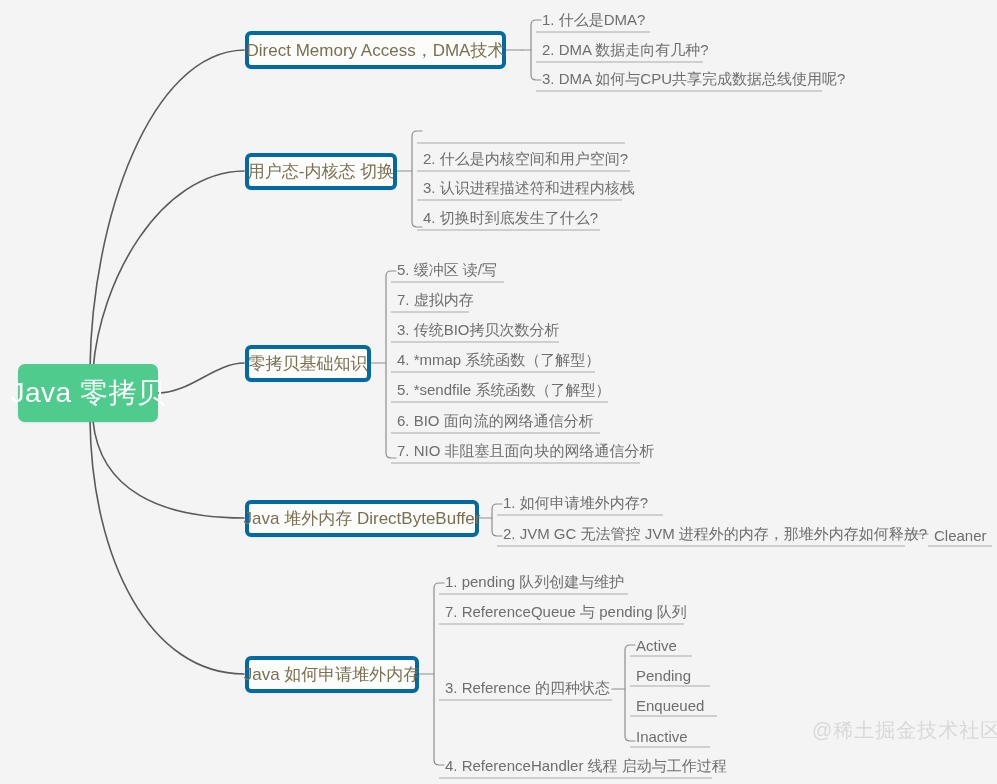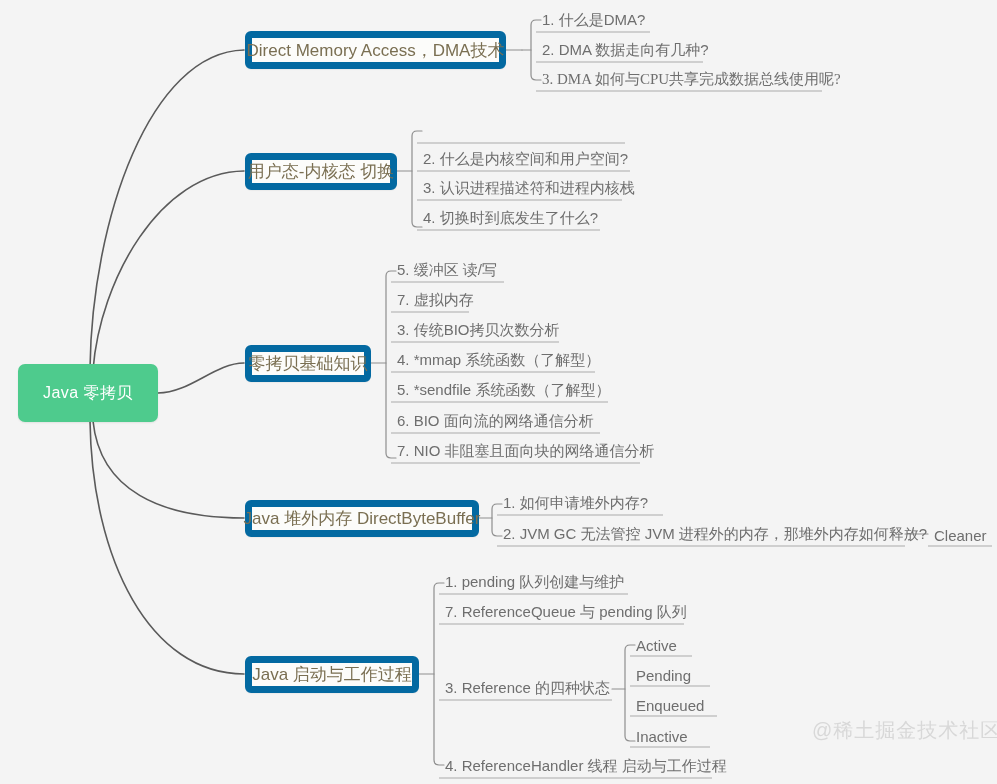--- a/index.html
+++ b/index.html
@@ -28,29 +28,29 @@
     display: flex;
     align-items: center;
     justify-content: center;
     white-space: nowrap;
   }
   
   .root-node {
     background: #4ECB8D;
     color: #ffffff;
     border-radius: 7px;
-    font-size: 16px;
+    font-size: 28px;
     letter-spacing: 0.5px;
     padding: 0 16px;
     box-shadow: 0 1px 2px rgba(0,0,0,0.08);
   }
   
   .l1-node {
     background: #fcfcfa;
-    border: 7px solid #0369a1;
+    border: 4px solid #0369a1;
     border-radius: 6px;
     color: #7a6f52;
     font-size: 17px;
     padding: 0 14px;
     box-shadow: 0 1px 1px rgba(0,0,0,0.04);
   }
   
   .leaf-node {
     color: #6e6e6e;
     font-size: 15px;
@@ -161,30 +161,30 @@
 
   <div class="node l1-node" style="left:245px; top:500px; width:234px; height:37px;">
     <span>Java 堆外内存 DirectByteBuffer</span>
   </div>
 
   <div class="node l1-node" style="left:245px; top:345px; width:126px; height:37px;">
     <span>零拷贝基础知识</span>
   </div>
 
   <div class="node l1-node" style="left:245px; top:656px; width:174px; height:37px;">
-    <span>Java 启动与工作过程</span>
+    <span>Java 如何申请堆外内存</span>
   </div>
 
   <div class="node leaf-node" style="left:536px; top:6px; width:200px; height:26px;">
     <span>1. 什么是DMA?</span>
   </div>
   <div class="node leaf-node" style="left:536px; top:36px; width:260px; height:26px;">
     <span>2. DMA 数据走向有几种?</span>
   </div>
-  <div class="node leaf-node" style="left:536px; top:65px; width:340px; height:26px;font-family:Liberation Serif, serif;">
+  <div class="node leaf-node" style="left:536px; top:65px; width:340px; height:26px;">
     <span>3. DMA 如何与CPU共享完成数据总线使用呢?</span>
   </div>
 
   <div class="node leaf-node" style="left:417px; top:145px; width:230px; height:26px;">
     <span>2. 什么是内核空间和用户空间?</span>
   </div>
   <div class="node leaf-node" style="left:417px; top:174px; width:230px; height:26px;">
     <span>3. 认识进程描述符和进程内核栈</span>
   </div>
   <div class="node leaf-node" style="left:417px; top:204px; width:230px; height:26px;">

